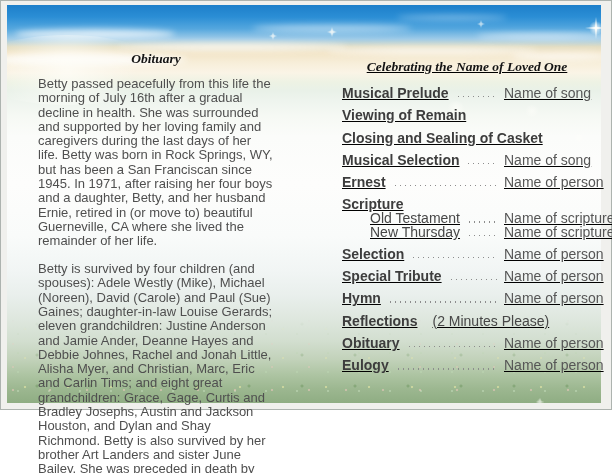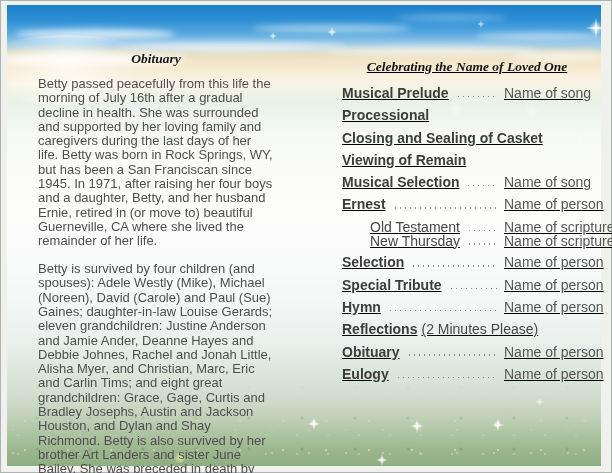--- a/index.html
+++ b/index.html
@@ -1,18 +1,18 @@
 <!DOCTYPE html>
 <html><head>
 <meta charset="utf-8">
 <style>
   html,body{margin:0;padding:0;background:#ffffff;}
   body{width:612px;height:473px;overflow:hidden;font-family:"Liberation Sans",sans-serif;}
 
-  .sheet{position:absolute;left:0;top:0;width:612px;height:473px;
+  .sheet{position:absolute;left:0;top:0;width:612px;height:410px;
          background:#f0f0ed;border:1px solid #adb3af;box-sizing:border-box;}
 
   
   .photo{position:absolute;left:6px;top:4px;right:10px;bottom:6px;overflow:hidden;
     background:linear-gradient(180deg,
       #1d7fca 0%, #2b8ed5 3%, #55a7de 6%, #9ecbe8 8.5%,
       #e3ddc2 10.5%, #f2e4c6 12%, #f7eed9 14.5%, #faf4e6 17%,
       #edf2e4 19.5%, #e9f1e8 21.5%, #eef4ee 24%, #f6f9f4 28%,
       #fbfcfa 33%, #fdfdfc 45%, #f9fbfa 58%, #f1f5f4 67%,
       #e9efec 73%, #dee7de 79%, #d2decf 84.5%, #c2d2ba 89%,
@@ -44,21 +44,21 @@
   .page.left{padding:0 30px 0 31px;}
   .page.right{padding:8px 9px 0 38px;text-decoration:underline;}
 
   .body-text{font-size:13px;line-height:14.3px;color:#4f4f4f;width:236px;margin-top:5px;}
   .body-text p{margin:0 0 13.5px 0;}
 
   .program{margin-top:13px;}
   .row{display:flex;align-items:baseline;font-size:14px;line-height:11.8px;
        color:#3d3d3d;margin:0 0 10.5px 0;}
   .row .lbl{font-weight:bold;white-space:nowrap;}
-  .row .note{font-weight:normal;margin-left:4px;white-space:nowrap;color:#474747;}
+  .row .note{font-weight:normal;margin-left:15px;white-space:nowrap;color:#474747;}
   .row .leader{flex:1;min-width:10px;height:1.4px;margin:0 7px 0 9px;align-self:flex-end;
        margin-bottom:2.5px;
        background:repeating-linear-gradient(90deg,#8d8d8d 0 1.3px,transparent 1.3px 5px);}
   .row .val{width:88px;flex:none;font-weight:normal;color:#565656;white-space:nowrap;}
   .row.sub{margin:0 0 2px 28px;}
   .row.sub .lbl{font-weight:normal;color:#474747;text-align:center;}
   .row.has-sub{margin-bottom:2px;}
   .row.sub + .row:not(.sub){margin-top:10px;}
 </style>
 </head>
@@ -109,42 +109,42 @@
     <section class="page right">
       <h1 class="title">Celebrating the Name of Loved One</h1>
       <div class="program">
           <div class="row">
     <span class="lbl">Musical Prelude</span>
 
     <span class="leader"></span>
     <span class="val">Name of song</span>
   </div>
           <div class="row">
-    <span class="lbl">Processional</span>
+    <span class="lbl">Viewing of Remain</span>
 
   </div>
           <div class="row">
     <span class="lbl">Closing and Sealing of Casket</span>
-
-  </div>
-          <div class="row">
-    <span class="lbl">Viewing of Remain</span>
 
   </div>
           <div class="row">
     <span class="lbl">Musical Selection</span>
 
     <span class="leader"></span>
     <span class="val">Name of song</span>
   </div>
           <div class="row">
     <span class="lbl">Ernest</span>
 
     <span class="leader"></span>
     <span class="val">Name of person</span>
+  </div>
+          <div class="row has-sub">
+    <span class="lbl">Scripture</span>
+
   </div>
           <div class="row sub">
     <span class="lbl">Old Testament</span>
 
     <span class="leader"></span>
     <span class="val">Name of scripture</span>
   </div>
           <div class="row sub">
     <span class="lbl">New Thursday</span>
 

